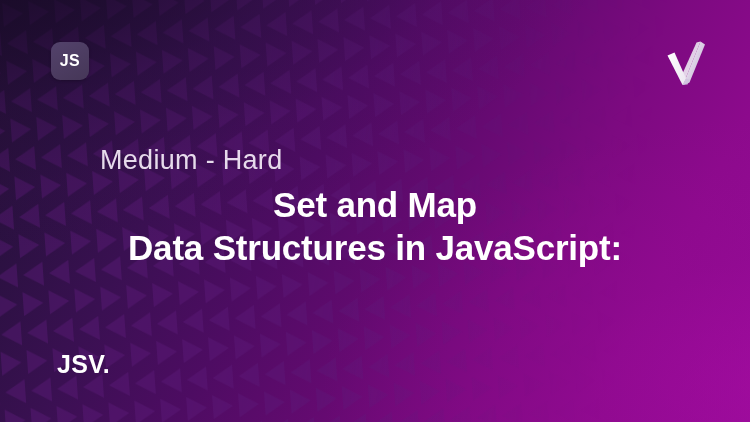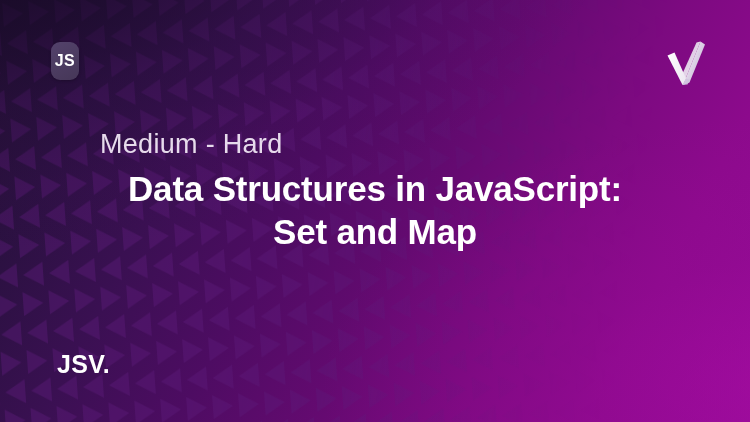--- a/index.html
+++ b/index.html
@@ -82,21 +82,21 @@
   .header {
     position: absolute;
     top: 42px;
     left: 51px;
     display: flex;
     align-items: center;
     gap: 16px;
     z-index: 5;
   }
   .js-badge {
-    width: 28px;
+    width: 38px;
     height: 38px;
     border-radius: 9px;
     background: linear-gradient(150deg, #53426b 0%, #463758 100%);
     display: flex;
     align-items: center;
     justify-content: center;
     box-shadow: 0 1px 3px rgba(0,0,0,0.25);
     text-align: center;
   }
   .js-badge-text {
@@ -124,21 +124,21 @@
     height: 50px;
     z-index: 5;
   }
   .v-logo svg { display: block; width: 100%; height: 100%; }
 
   
   .content {
     position: absolute;
     left: 0;
     right: 0;
-    top: 128px;
+    top: 144px;
     z-index: 5;
     padding: 0 60px;
     box-sizing: border-box;
   }
   .difficulty {
     color: #f0e6f4;
     font-size: 27px;
     font-weight: 300;
     letter-spacing: 0.3px;
     margin: 0 0 8px 40px;
@@ -220,20 +220,20 @@
 
       <path d="M5.5 18.5 L12.5 15.5 L24 41.5 L20.5 48 Z" fill="url(#vgradLeft)"></path>
 
       <path d="M20.5 48 L24 41.5 L28 43 L25.5 47.5 Z" fill="#cfc2de" opacity="0.85"></path>
     </svg>
   </div>
 
   <div class="content">
     <div class="difficulty">Medium - Hard</div>
     <h1 class="title">
+      <span class="title-line">Set and Map</span>
       <span class="title-line">Data Structures in JavaScript:</span>
-      <span class="title-line">Set and Map</span>
     </h1>
   </div>
 
   <div class="footer-logo">JSV.</div>
 
 </div>
 
 </body></html>

